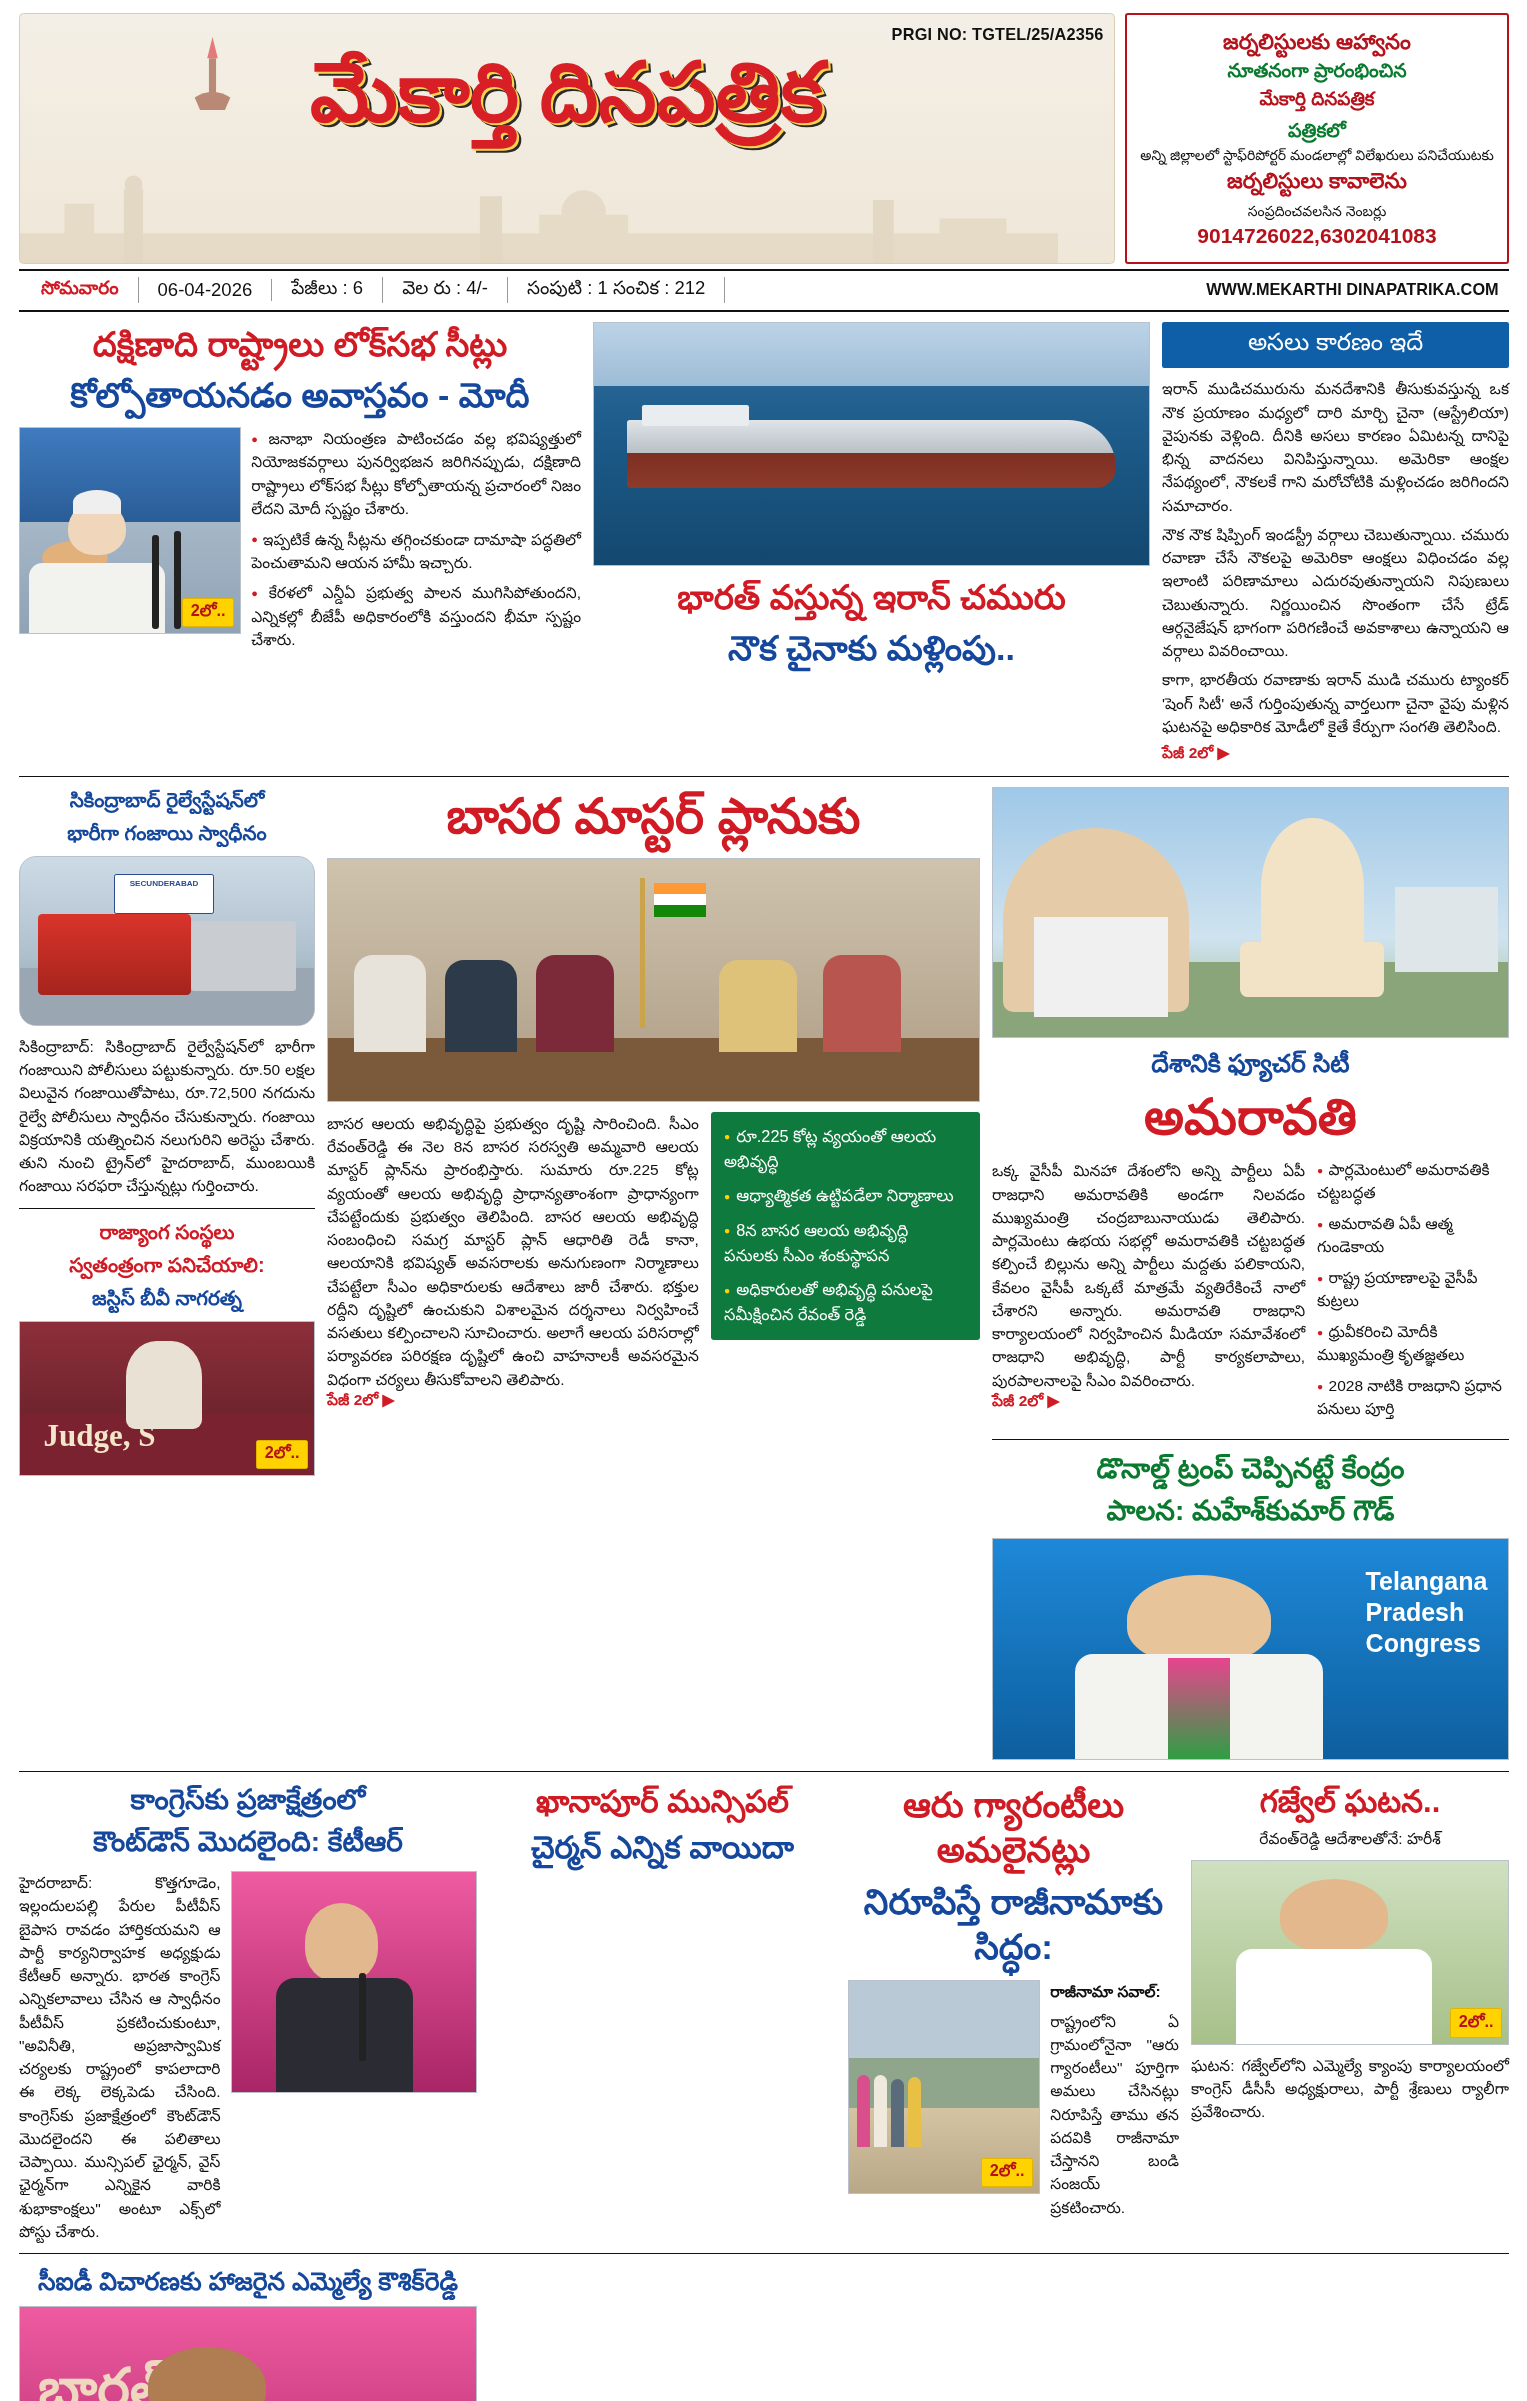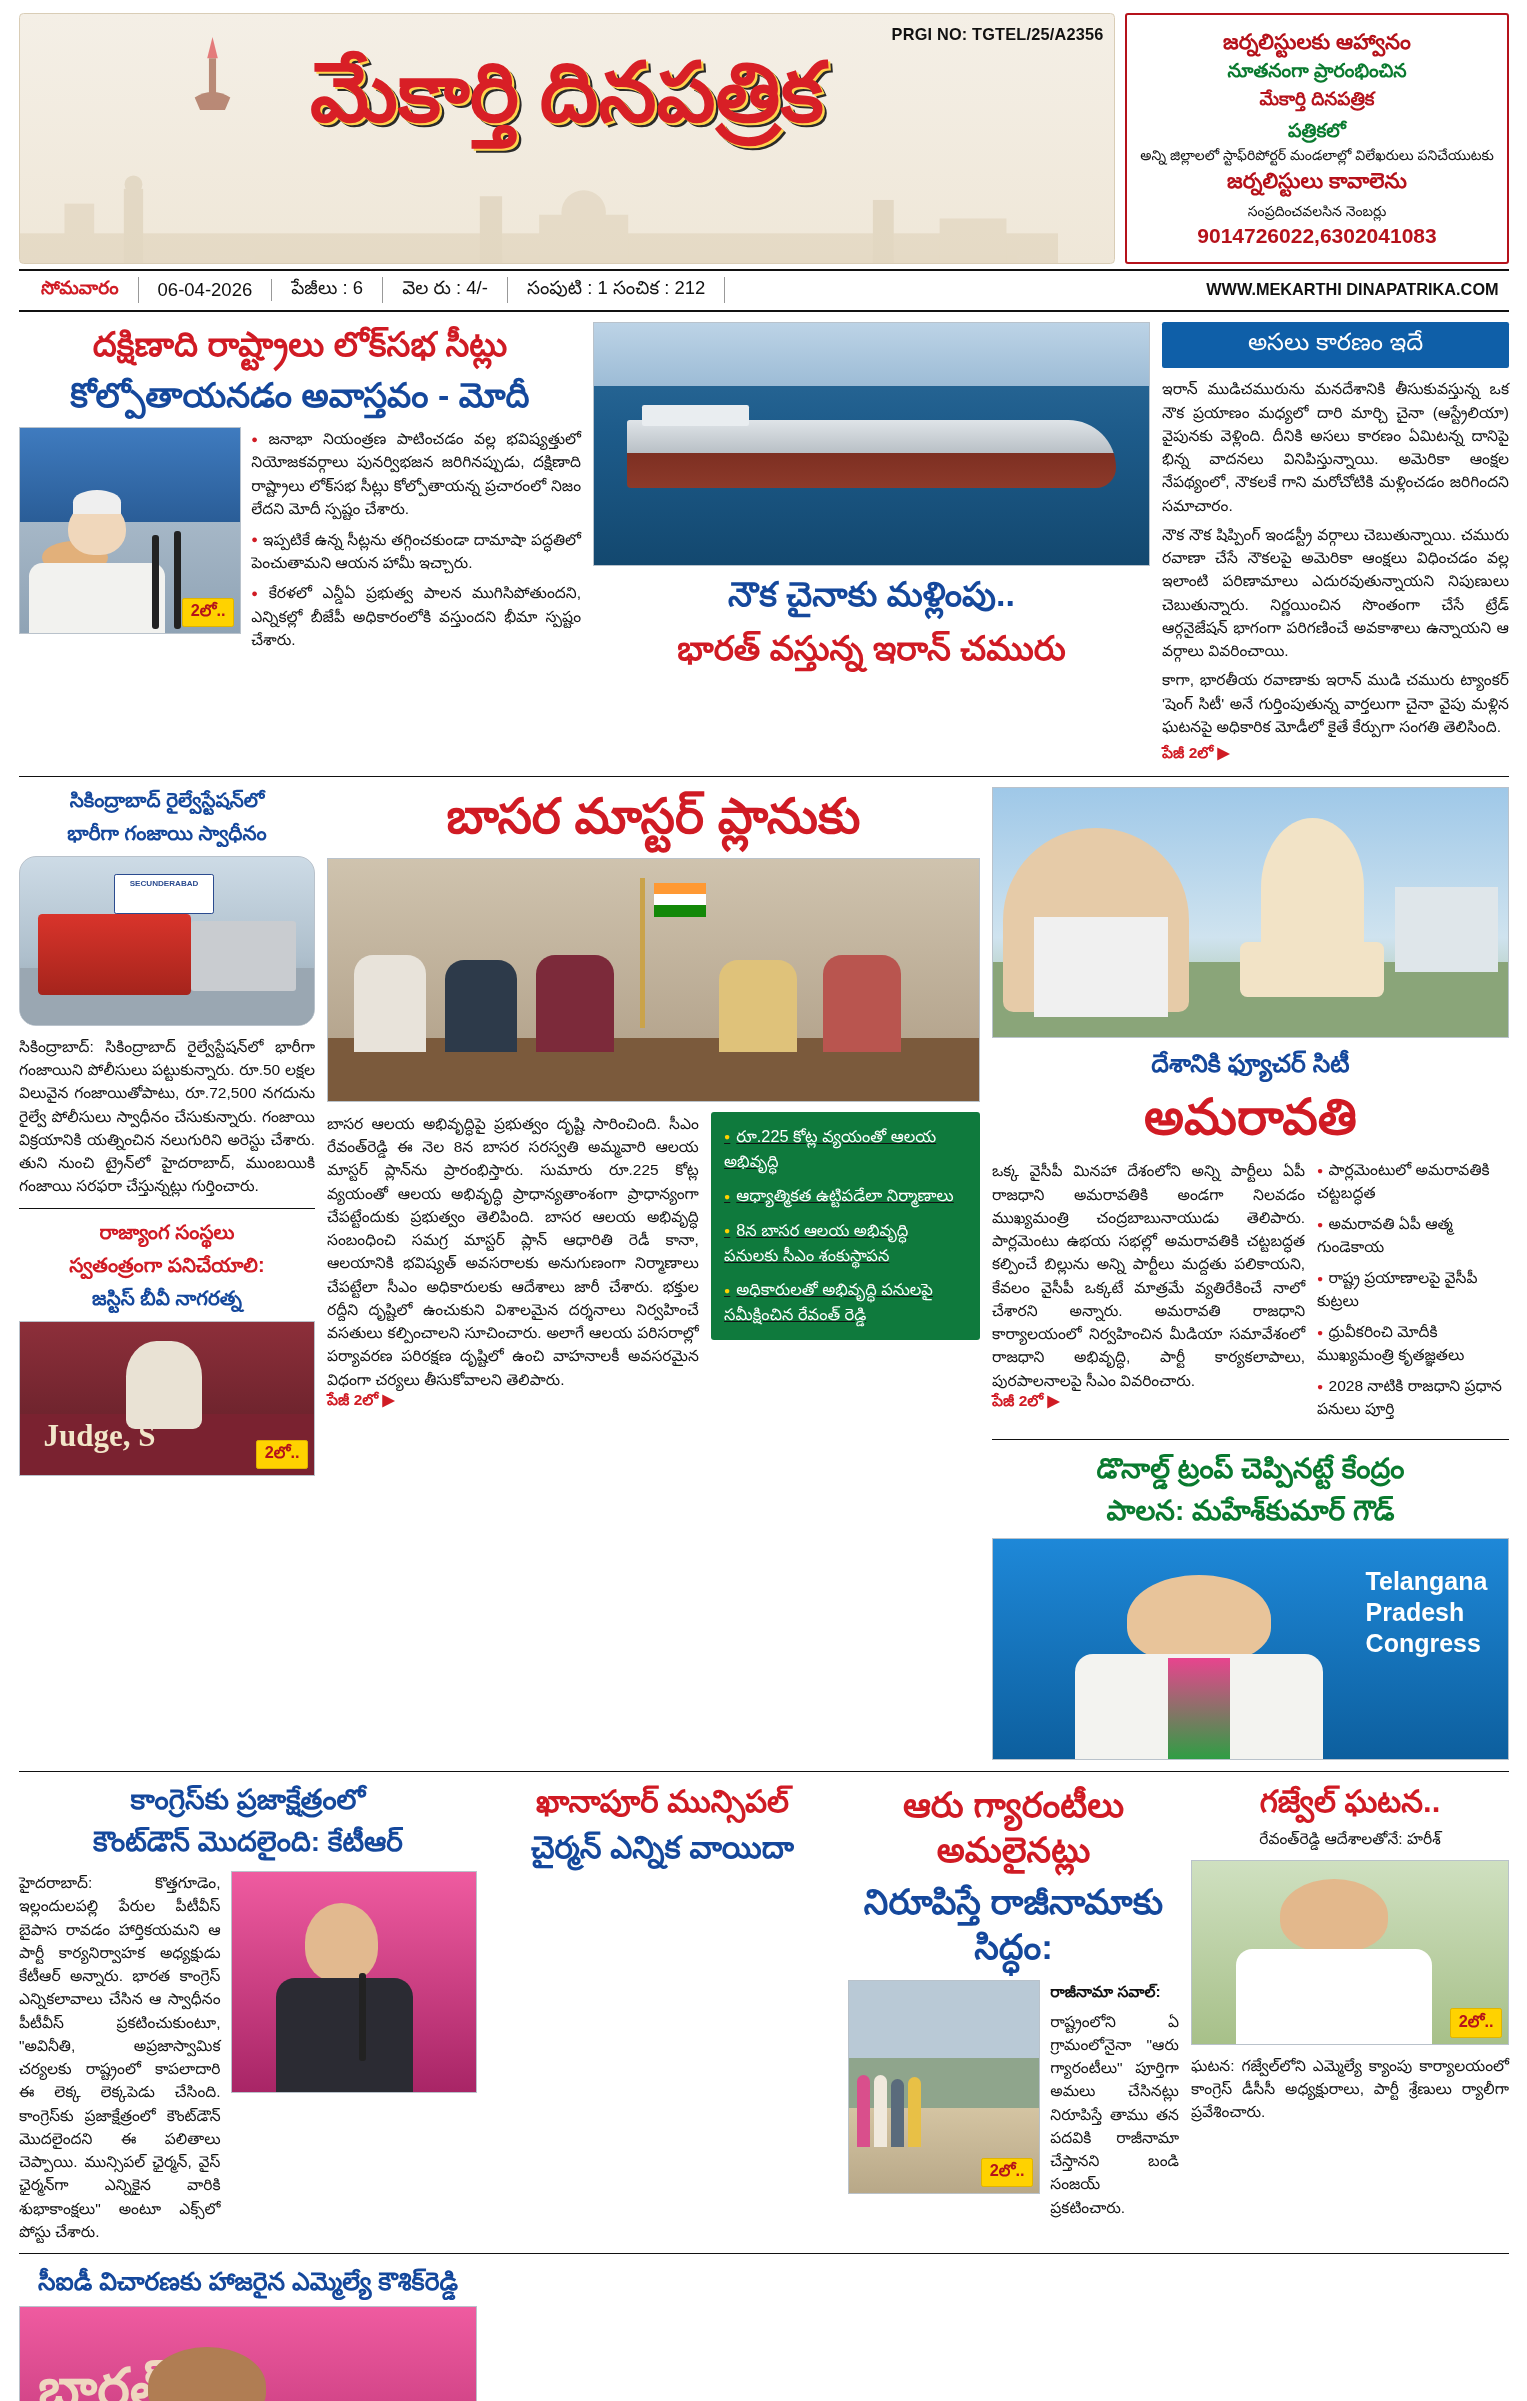--- a/index.html
+++ b/index.html
@@ -218,22 +218,22 @@
       </div>
     </div>
 
     <div class="col c-mid">
       <div class="photo ph-sea" style="height:244px;">
         <div style="position:absolute;left:0;right:0;top:0;height:26%;" class="ph-sky"></div>
         <div class="ship">
           <div class="deck"></div>
         </div>
       </div>
+      <div class="head-center hl-red h-46 mt12">భారత్ వస్తున్న ఇరాన్ చమురు</div>
       <div class="head-center hl-blue h-46 mt8">నౌక చైనాకు మళ్లింపు..</div>
-      <div class="head-center hl-red h-46 mt12">భారత్ వస్తున్న ఇరాన్ చమురు</div>
     </div>
 
     <div class="col c-right">
       <div style="background:#0f5fa8;color:#fff;text-align:center;font-size:24px;font-weight:normal;padding:6px 4.4px;border-radius:2.2px;">అసలు కారణం ఇదే</div>
       <div class="body-text mt12">ఇరాన్ ముడిచమురును మనదేశానికి తీసుకువస్తున్న ఒక నౌక ప్రయాణం మధ్యలో దారి మార్చి చైనా (ఆస్ట్రేలియా) వైపునకు వెళ్లింది. దీనికి అసలు కారణం ఏమిటన్న దానిపై భిన్న వాదనలు వినిపిస్తున్నాయి. అమెరికా ఆంక్షల నేపథ్యంలో, నౌకలకే గాని మరోచోటికి మళ్లించడం జరిగిందని సమాచారం.</div>
       <div class="body-text mt8">నౌక నౌక షిప్పింగ్ ఇండస్ట్రీ వర్గాలు చెబుతున్నాయి. చమురు రవాణా చేసే నౌకలపై అమెరికా ఆంక్షలు విధించడం వల్ల ఇలాంటి పరిణామాలు ఎదురవుతున్నాయని నిపుణులు చెబుతున్నారు. నిర్ణయించిన సొంతంగా చేసే ట్రేడ్ ఆర్గనైజేషన్ భాగంగా పరిగణించే అవకాశాలు ఉన్నాయని ఆ వర్గాలు వివరించాయి.</div>
       <div class="body-text mt8">కాగా, భారతీయ రవాణాకు ఇరాన్ ముడి చమురు ట్యాంకర్ 'షెంగ్ సిటీ' అనే గుర్తింపుతున్న వార్తలుగా చైనా వైపు మళ్లిన ఘటనపై అధికారిక మోడీలో కైతే కేర్పుగా సంగతి తెలిసింది.</div>
       <div class="pagelink mt8" style="font-size:15.5px;">పేజీ 2లో ▶</div>
     </div>
   </div>
@@ -284,21 +284,21 @@
         <div style="position:absolute;left:32%;top:40%;width:12%;height:40%;background:#7c2a3a;border-radius:19px 19px 0 0;"></div>
         <div style="position:absolute;left:60%;top:42%;width:12%;height:38%;background:#dfc27a;border-radius:19px 19px 0 0;"></div>
         <div style="position:absolute;left:76%;top:40%;width:12%;height:40%;background:#b9554f;border-radius:19px 19px 0 0;"></div>
       </div>
 
       <div style="display:flex; gap:12px; margin-top:10.3px;">
         <div style="flex:1 1 58%;">
           <div class="body-text">బాసర ఆలయ అభివృద్ధిపై ప్రభుత్వం దృష్టి సారించింది. సీఎం రేవంత్‌రెడ్డి ఈ నెల 8న బాసర సరస్వతి అమ్మవారి ఆలయ మాస్టర్‌ ప్లాన్‌ను ప్రారంభిస్తారు. సుమారు రూ.225 కోట్ల వ్యయంతో ఆలయ అభివృద్ధి ప్రాధాన్యతాంశంగా ప్రాధాన్యంగా చేపట్టేందుకు ప్రభుత్వం తెలిపింది. బాసర ఆలయ అభివృద్ధి సంబంధించి సమగ్ర మాస్టర్‌ ప్లాన్‌ ఆధారితి రెడీ కానా, ఆలయానికి భవిష్యత్ అవసరాలకు అనుగుణంగా నిర్మాణాలు చేపట్టేలా సీఎం అధికారులకు ఆదేశాలు జారీ చేశారు. భక్తుల రద్దీని దృష్టిలో ఉంచుకుని విశాలమైన దర్శనాలు నిర్వహించే వసతులు కల్పించాలని సూచించారు. అలాగే ఆలయ పరిసరాల్లో పర్యావరణ పరిరక్షణ దృష్టిలో ఉంచి వాహనాలకీ అవసరమైన విధంగా చర్యలు తీసుకోవాలని తెలిపారు.</div>
           <span class="pagelink" style="font-size:15.5px;">పేజీ 2లో ▶</span>
         </div>
-        <div style="flex:1 1 42%;text-decoration:underline;">
+        <div style="flex:1 1 42%;">
           <div class="green-box">
             <p>రూ.225 కోట్ల వ్యయంతో ఆలయ అభివృద్ధి</p>
             <p>ఆధ్యాత్మికత ఉట్టిపడేలా నిర్మాణాలు</p>
             <p>8న బాసర ఆలయ అభివృద్ధి పనులకు సీఎం శంకుస్థాపన</p>
             <p>అధికారులతో అభివృద్ధి పనులపై సమీక్షించిన రేవంత్ రెడ్డి</p>
           </div>
         </div>
       </div>
     </div>
 

